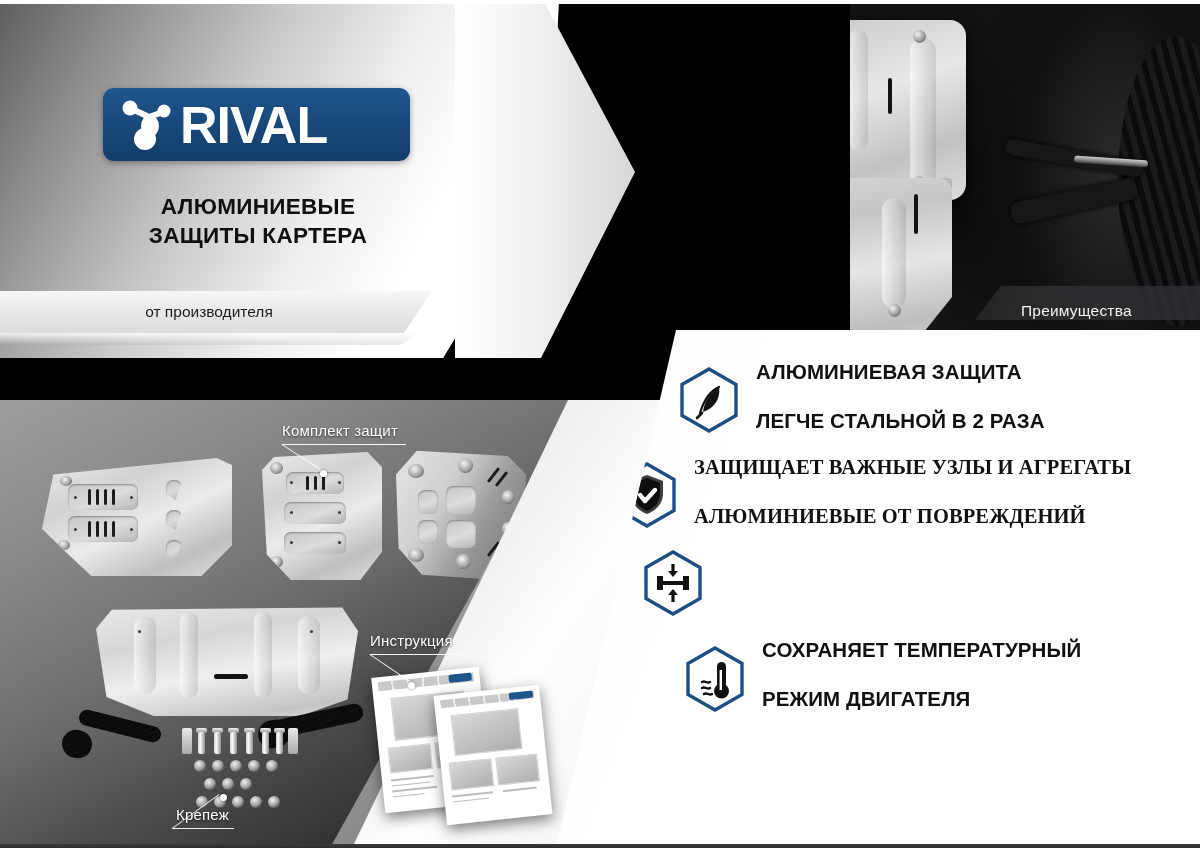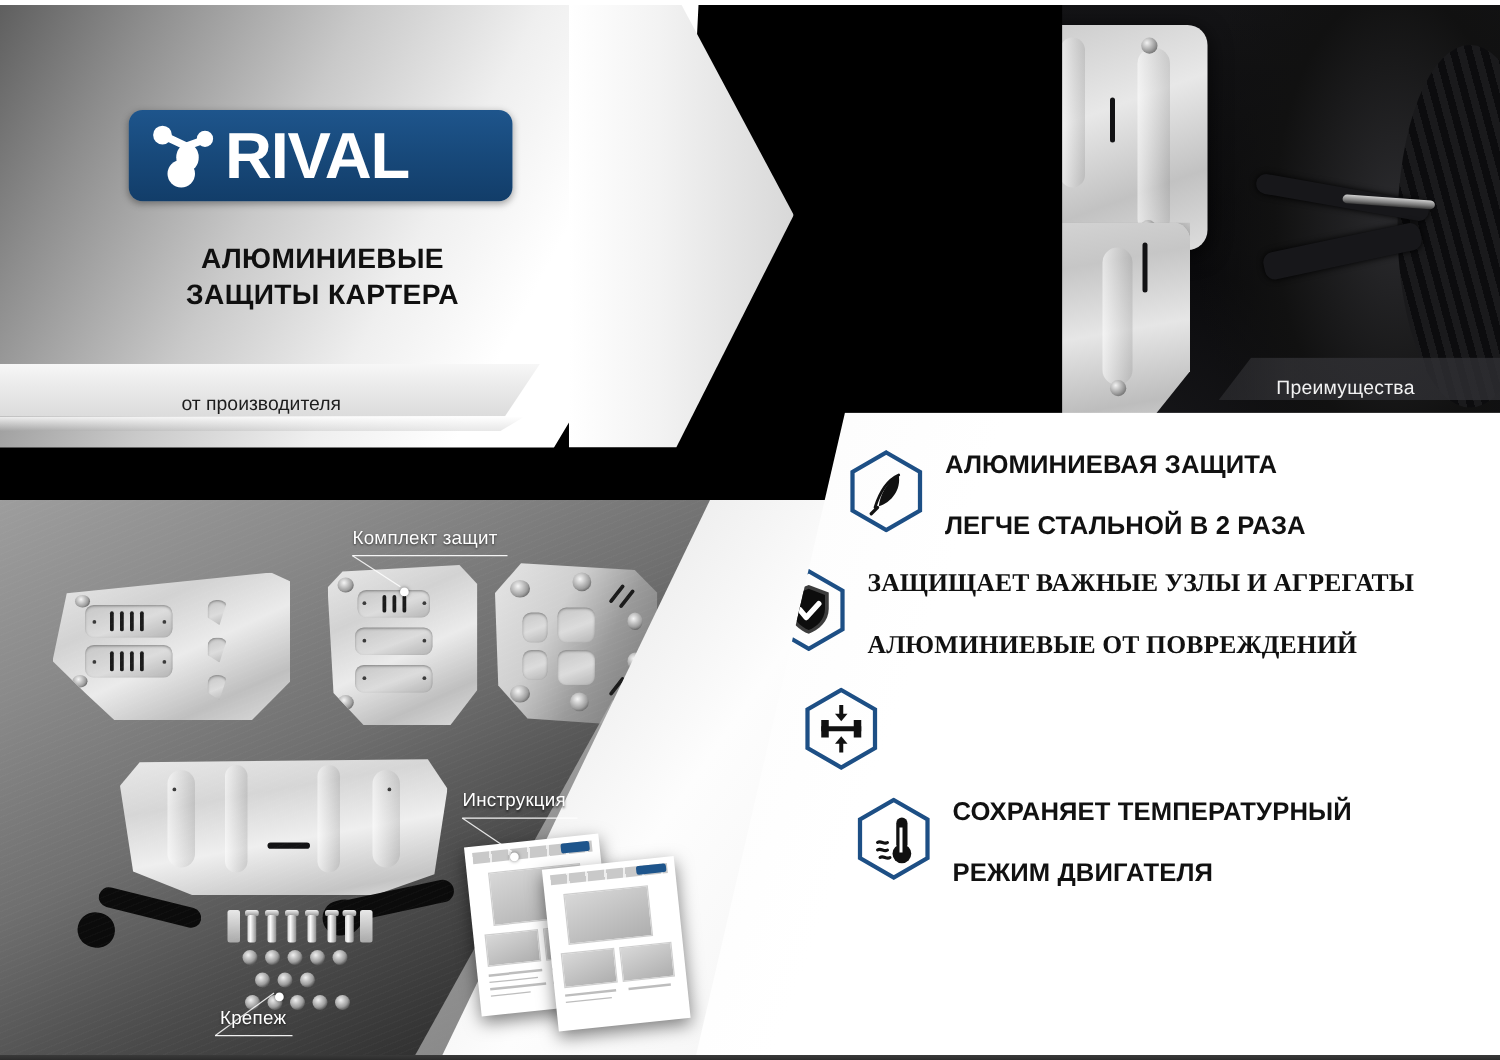--- a/index.html
+++ b/index.html
@@ -87,21 +87,21 @@
     display:flex;align-items:flex-end;
     clip-path:polygon(26px 0,225px 0,225px 34px,0 34px);
   }
   .adv-tab span{color:#f2f2f2;font-size:15.5px;letter-spacing:.2px;margin-left:46px;}
 
   
   .maker{
     position:absolute;left:0;top:291px;width:432px;height:42px;
     background:linear-gradient(180deg,#f7f7f7 0%,#ebebeb 40%,#dcdcdc 100%);
     clip-path:polygon(0 0,432px 0,404px 42px,0 42px);
-    display:flex;align-items:flex-end;justify-content:center;
+    display:flex;align-items:center;justify-content:center;
     box-shadow:0 1px 2px rgba(0,0,0,.18);
   }
   .maker span{font-size:15.5px;color:#1d1d1d;padding-right:14px;}
   .maker-shadow{
     position:absolute;left:0;top:333px;width:420px;height:12px;
     background:linear-gradient(180deg,rgba(255,255,255,.85),rgba(160,160,160,.25));
     clip-path:polygon(0 0,420px 0,400px 12px,0 12px);
   }
 
   
@@ -188,21 +188,21 @@
   .sheet-img{position:absolute;background:linear-gradient(160deg,#d8d8d8,#aeaeae);border:1px solid #cfcfcf;}
   .sheet-line{position:absolute;height:1.6px;background:#bdbdbd;}
 
   
   .adv-panel{
     position:absolute;left:556px;top:330px;width:644px;height:518px;
     background:linear-gradient(110deg,#fbfbfb 0%,#ffffff 30%,#ffffff 100%);
     clip-path:polygon(120px 0,644px 0,644px 518px,0 518px);
   }
   .adv-list{position:absolute;left:100px;top:30px;width:540px;}
-  .adv-row{display:flex;align-items:flex-start;margin-bottom:22px;}
+  .adv-row{display:flex;align-items:flex-end;margin-bottom:22px;}
   .hexwrap{position:relative;width:62px;height:66px;flex:none;margin-right:16px;}
   .hexwrap svg{display:block;width:62px;height:66px;}
   .adv-text{font-size:20.5px;font-weight:bold;color:#111;line-height:1.2;letter-spacing:.1px;}
   .adv-text .l2{display:block;margin-top:24px;}
 
   
   .r0{margin-left:22px;}
   .r1{margin-left:0px;}
   .r2{margin-left:-40px;font-family:Liberation Serif, serif;}
   .r3{margin-left:-14px;}

